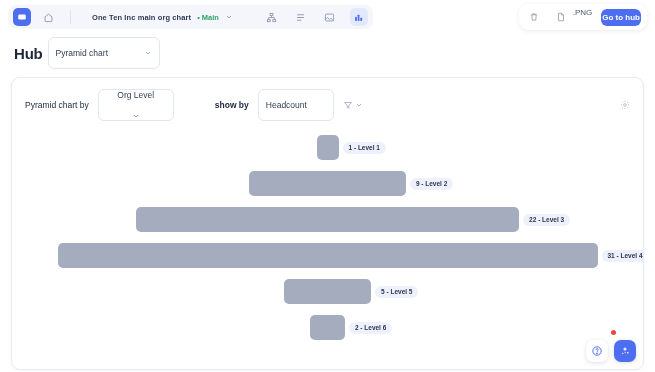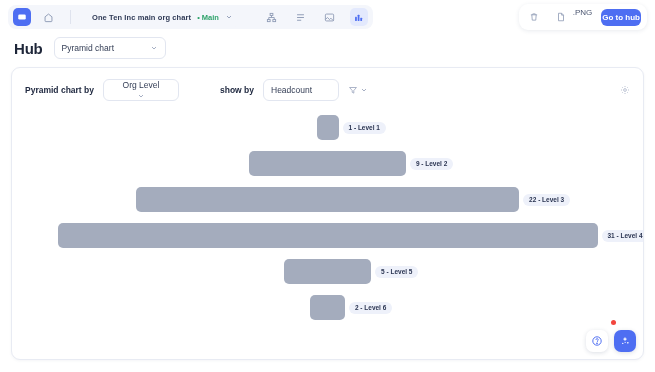--- a/index.html
+++ b/index.html
@@ -66,31 +66,31 @@
     background: #4e6ef2; color: #fff;
     font-size: 8px; font-weight: 600;
     border-radius: 6px;
     padding: 4px 1px;
     cursor: pointer;
     white-space: nowrap;
   }
 
   
   .title-row {
-    display: flex; align-items: center; gap: 11px;
+    display: flex; align-items: center; gap: 5px;
     padding: 3px 14px 8px 14px;
   }
   .page-title { font-size: 15px; font-weight: 700; color: #1e2639; letter-spacing: -.2px; }
   .select {
     display: flex; align-items: center;
     justify-content: space-between;
     border: 1px solid #e2e6f0;
     border-radius: 6px;
     background: #fff;
-    height: 22px;
+    height: 32px;
     padding: 0 7px;
     cursor: pointer;
   }
   .select-val { font-size: 8.5px; color: #333d55; }
   .select.title-select { width: 112px; }
 
   
   .card {
     margin: 0 11px;
     height: 293px;
@@ -99,21 +99,21 @@
     border-radius: 9px;
     box-shadow: 0 1px 3px rgba(40,55,95,.05);
     position: relative;
     overflow: hidden;
   }
   .card-controls {
     display: flex; align-items: center;
     padding: 11px 13px 0 13px;
     gap: 9px;
   }
-  .ctl-label { font-size: 8.5px; font-weight: 700; color: #222b42; white-space: nowrap; }
+  .ctl-label { font-size: 8.5px; font-weight: 400; color: #222b42; white-space: nowrap; }
   .ctl-label.light { font-weight: 700; color: #222b42; padding-left: 32px; }
   .select.ctl { width: 76px; flex-direction: column; }
   .select.ctl2 { width: 76px; gap: 48px; }
   .filter-icon { color: #9aa4bd; cursor: pointer; display:flex; }
   .gear-icon { margin-left: auto; color: #a7b0c6; cursor: pointer; display:flex; }
 
   
   .chart {
     position: relative;
     margin-top: 6px;

